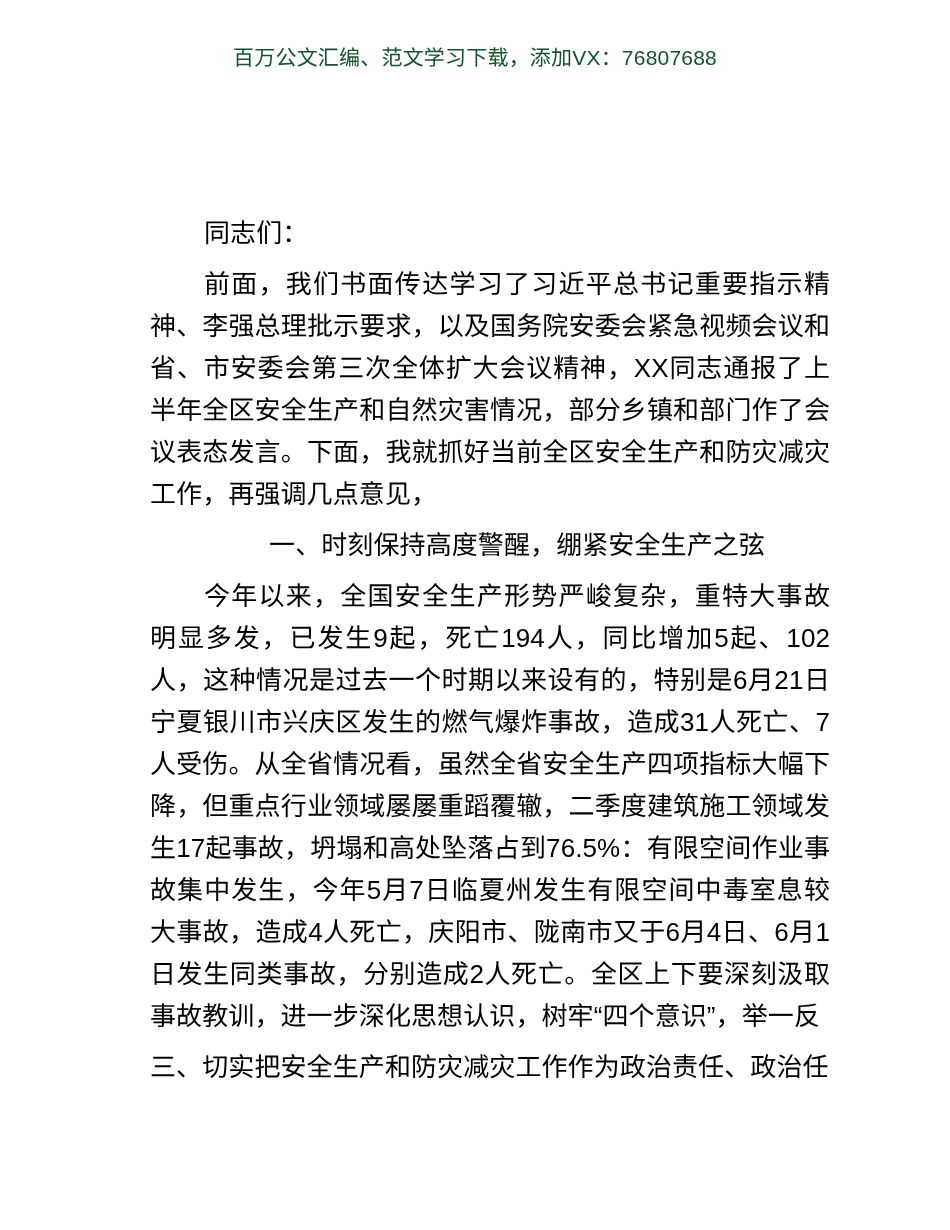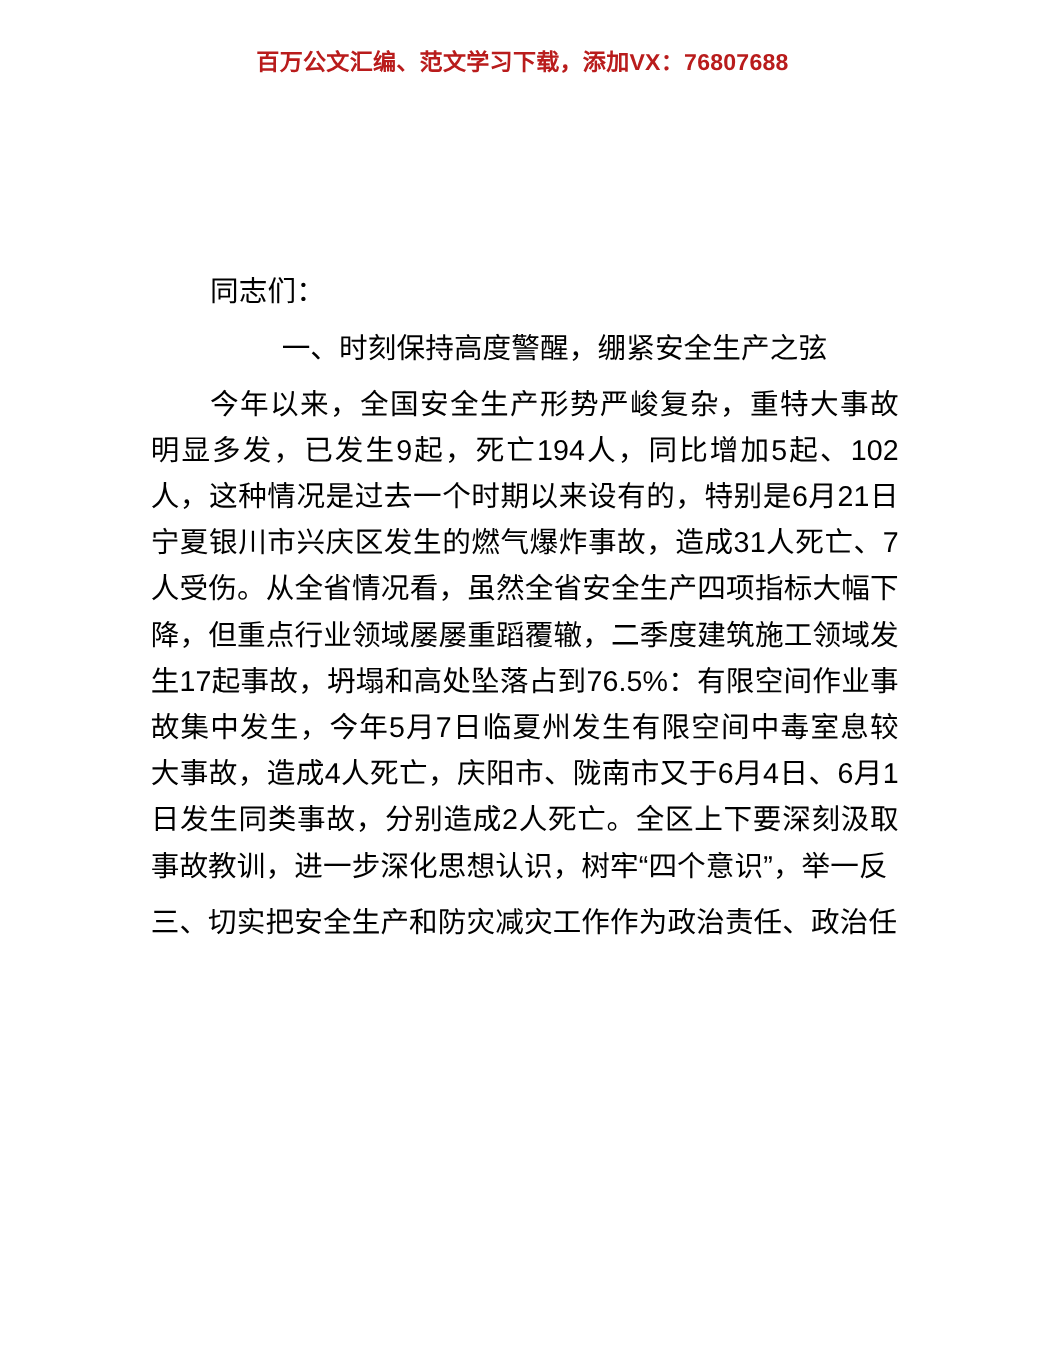--- a/index.html
+++ b/index.html
@@ -49,23 +49,22 @@
     font-size: 30px;
     line-height: 47px;
     font-weight: 400;
     letter-spacing: 0.3px;
   }
 
   
   .body-col {
     position: absolute;
     top: 212px;
-    left: 137px;
+    left: 150px;
     width: 680px;
-    margin-top: 32px;
   }
 
   .para {
     margin: 0 0 0 0;
     font-size: 26px;
     line-height: 42px;
     font-weight: 400;
     text-align: justify;
     text-justify: inter-ideograph;
     text-indent: 54px;
@@ -88,26 +87,27 @@
   .para.truncated {
     text-align: left;
     text-indent: 0;
   }
 </style>
 </head>
 <body>
 
 <div class="page" style="background: rgb(255, 255, 255);">
 
-  <div class="promo-header" style="color: #b91c1c; font-weight: bold;">百万公文汇编、范文学习下载，添加VX：76807688</div>
+  <div class="promo-header" style="color: #14532d;">百万公文汇编、范文学习下载，添加VX：76807688</div>
 
 
   <div class="body-col">
     <p class="para salutation">同志们：</p>
 
+    <p class="para">前面，我们书面传达学习了习近平总书记重要指示精神、李强总理批示要求，以及国务院安委会紧急视频会议和省、市安委会第三次全体扩大会议精神，XX同志通报了上半年全区安全生产和自然灾害情况，部分乡镇和部门作了会议表态发言。下面，我就抓好当前全区安全生产和防灾减灾工作，再强调几点意见，</p>
 
     <p class="para section-heading">一、时刻保持高度警醒，绷紧安全生产之弦</p>
 
     <p class="para">今年以来，全国安全生产形势严峻复杂，重特大事故明显多发，已发生9起，死亡194人，同比增加5起、102人，这种情况是过去一个时期以来设有的，特别是6月21日宁夏银川市兴庆区发生的燃气爆炸事故，造成31人死亡、7人受伤。从全省情况看，虽然全省安全生产四项指标大幅下降，但重点行业领域屡屡重蹈覆辙，二季度建筑施工领域发生17起事故，坍塌和高处坠落占到76.5%：有限空间作业事故集中发生，今年5月7日临夏州发生有限空间中毒室息较大事故，造成4人死亡，庆阳市、陇南市又于6月4日、6月1日发生同类事故，分别造成2人死亡。全区上下要深刻汲取事故教训，进一步深化思想认识，树牢“四个意识”，举一反</p>
 
     <p class="para truncated">三、切实把安全生产和防灾减灾工作作为政治责任、政治任</p>
   </div>
 
 </div>
 

